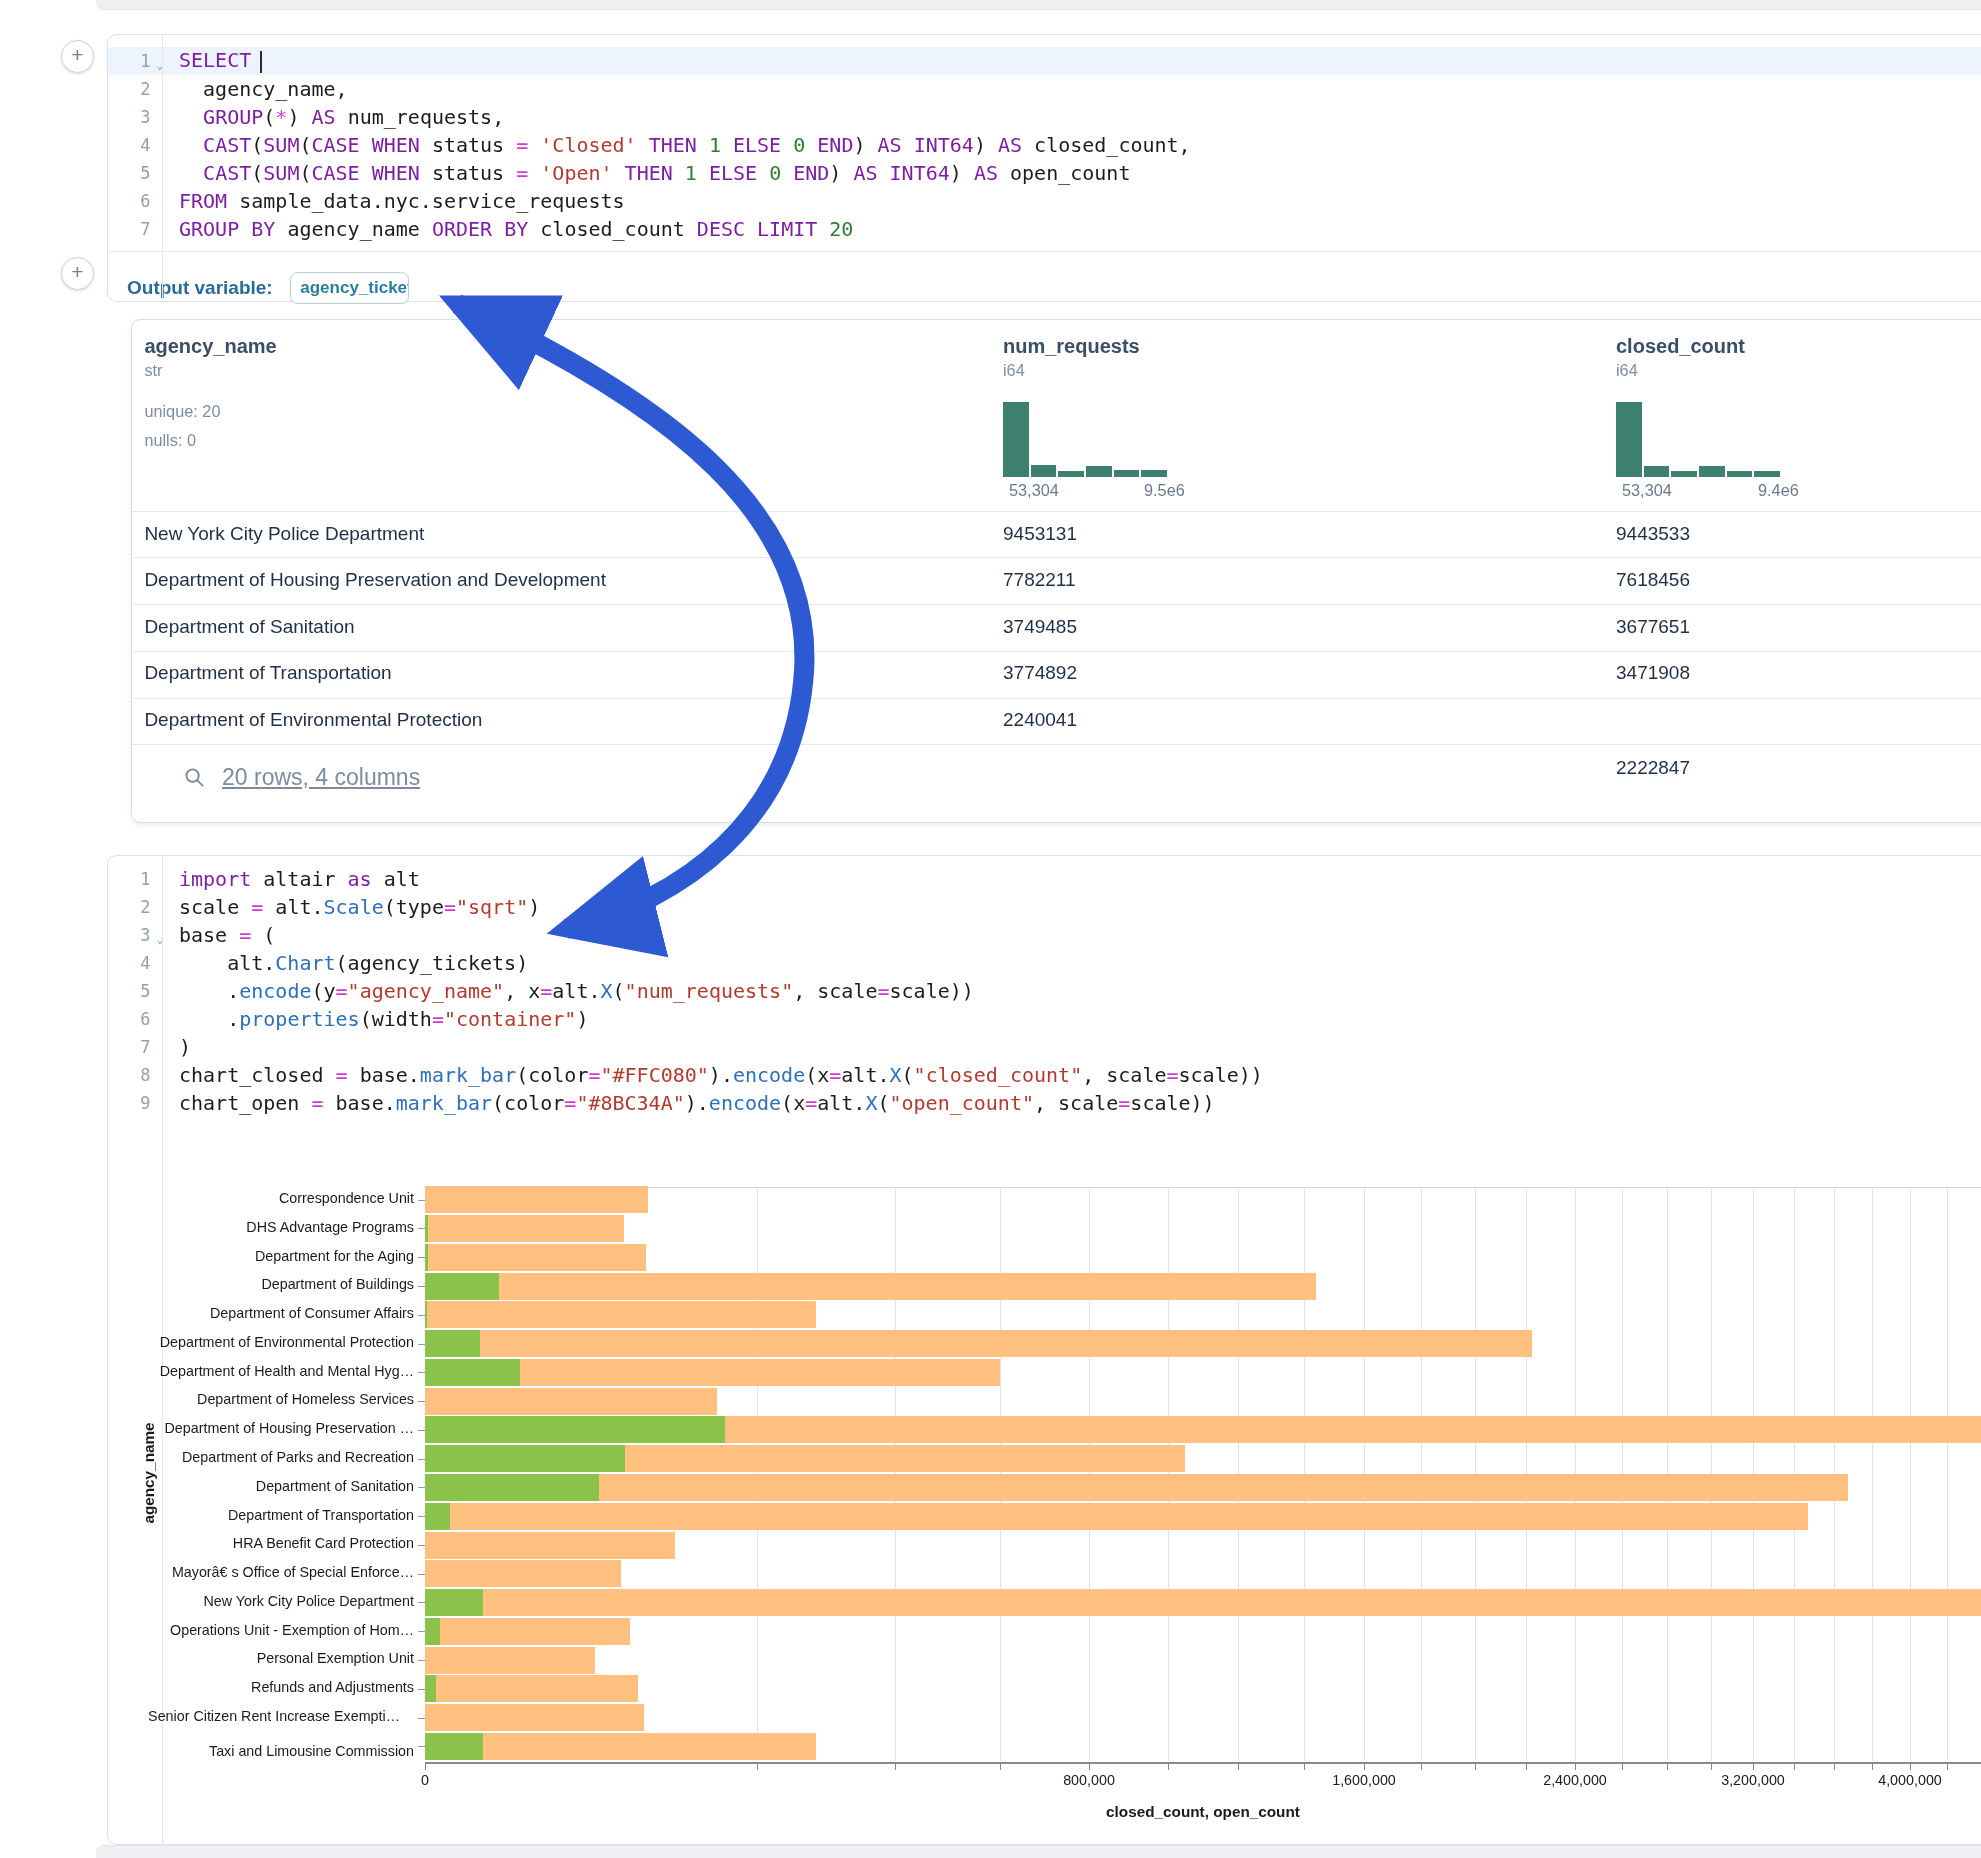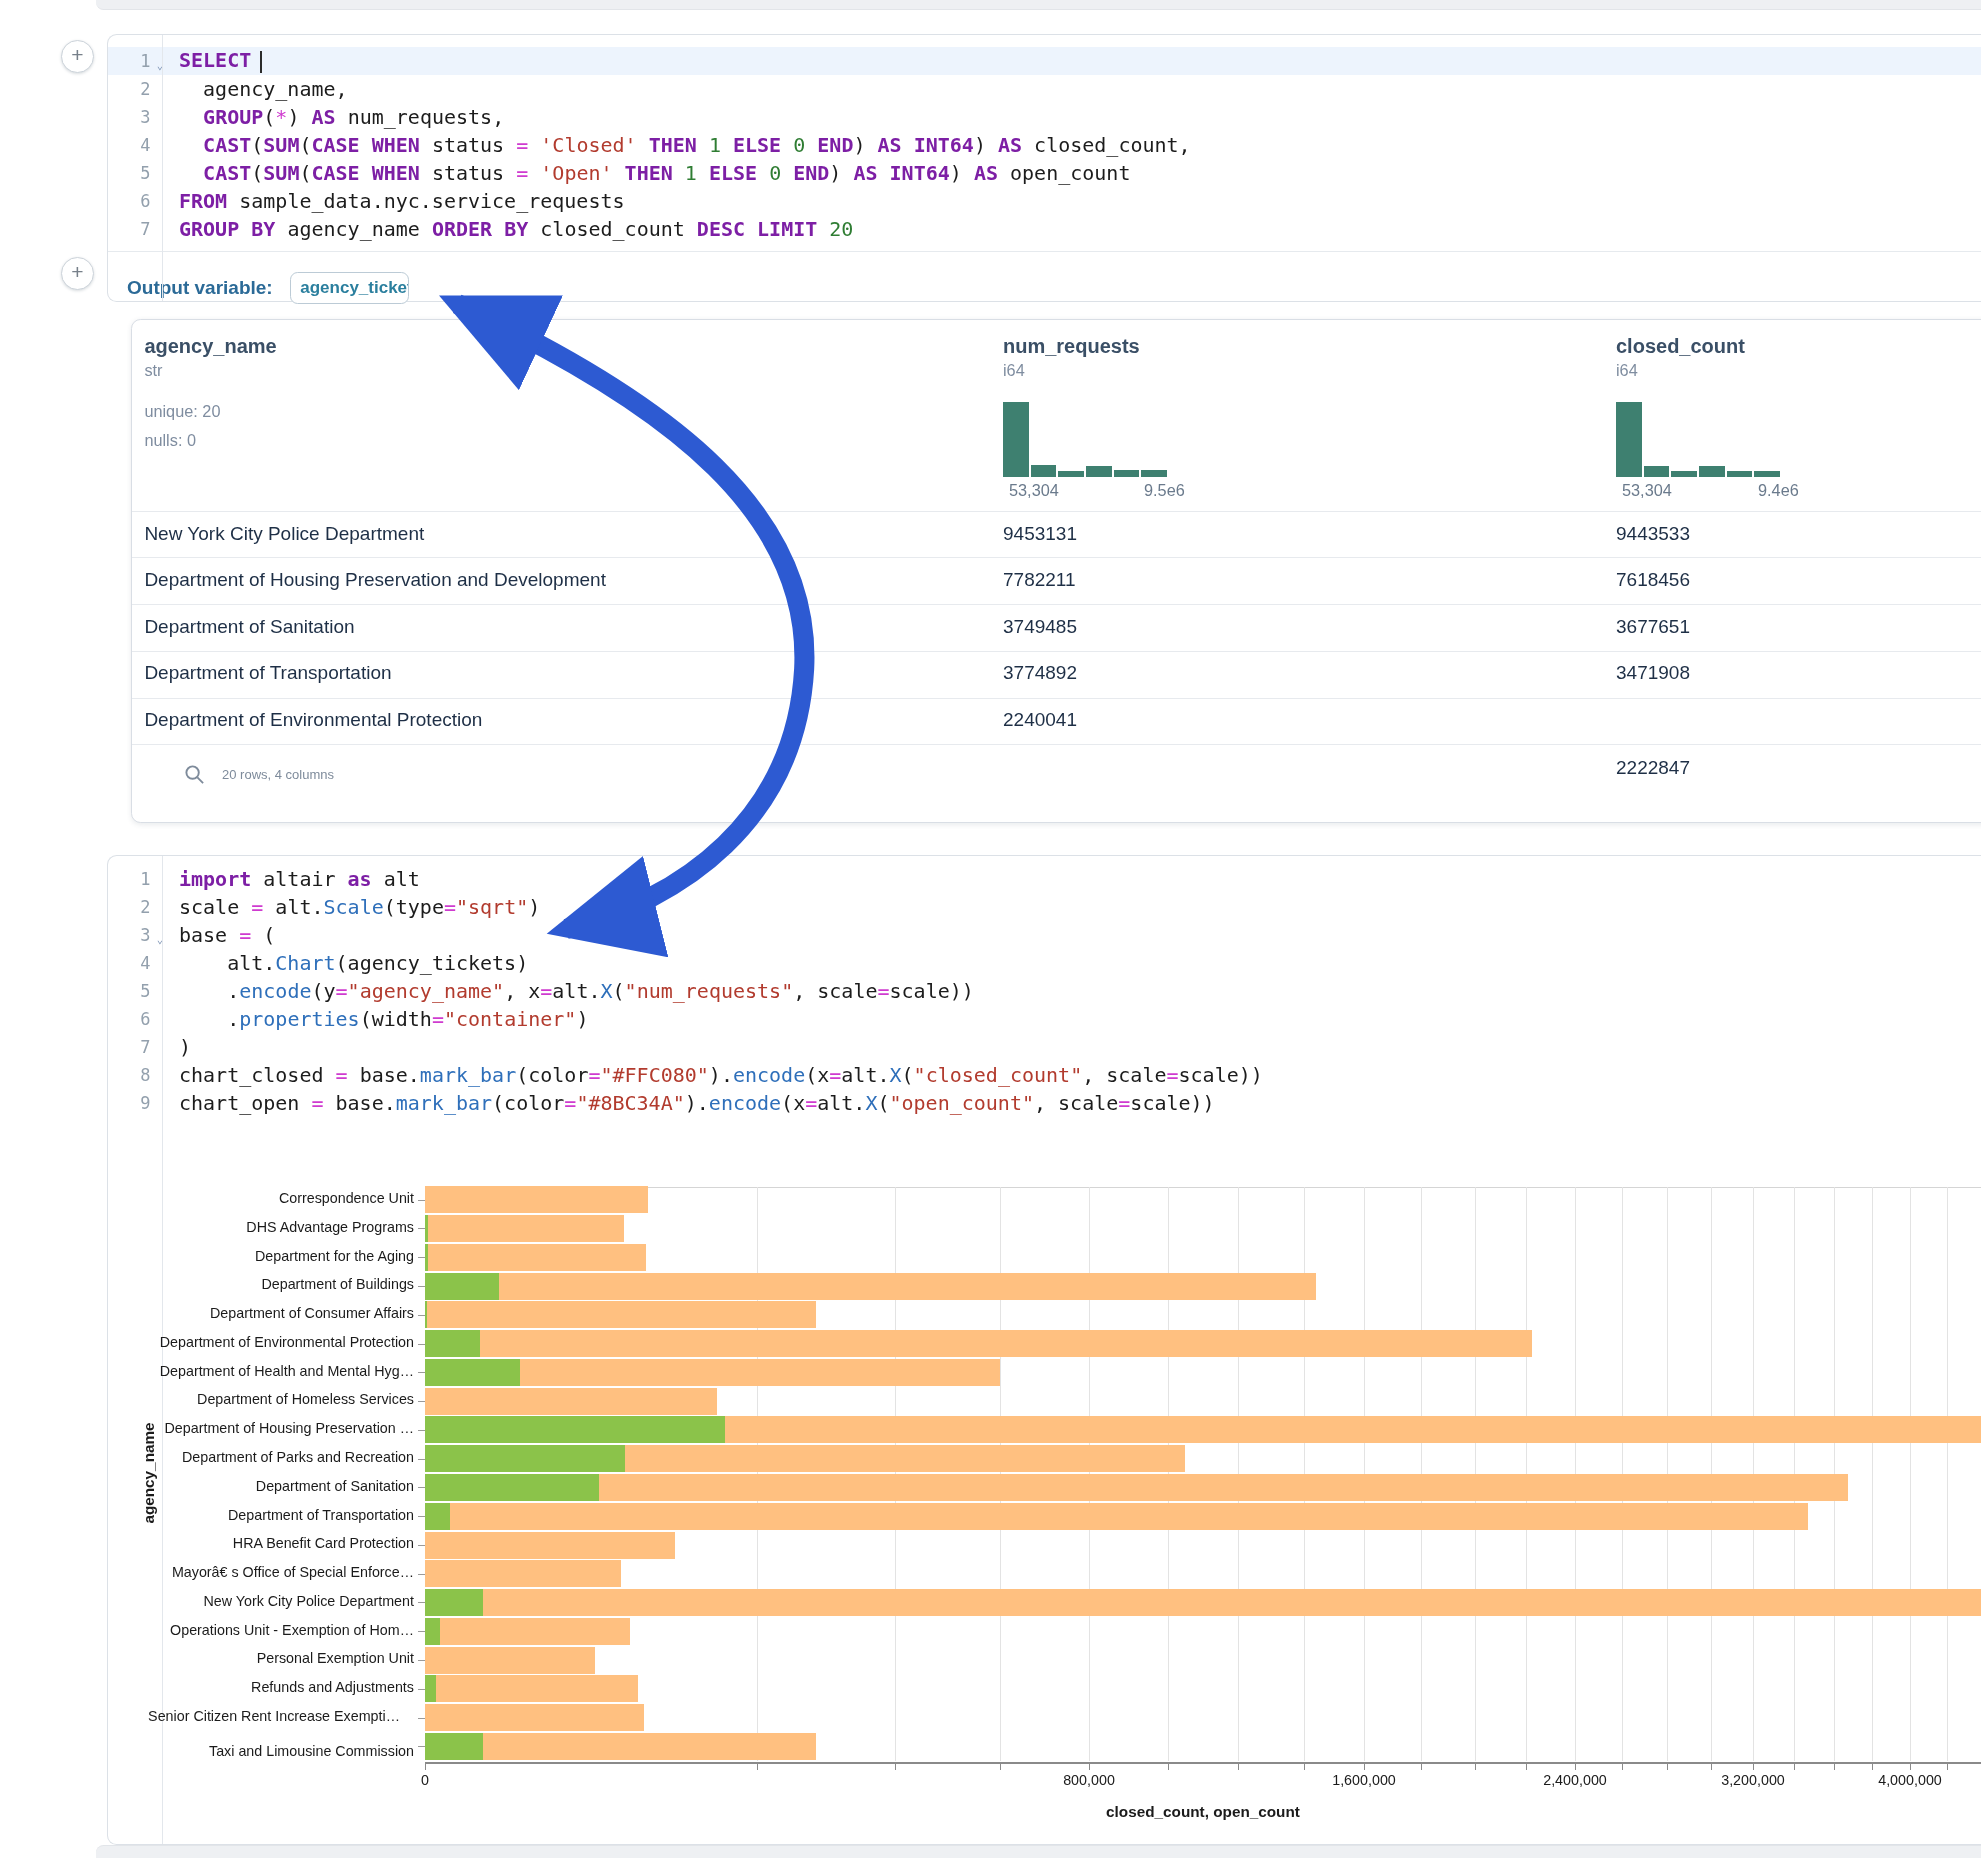--- a/index.html
+++ b/index.html
@@ -22,21 +22,21 @@
 
   
   .code-area{position:absolute;left:0;right:0;}
   .cl{display:flex;height:28px;align-items:center;white-space:pre;}
   .cl .ln{width:54px;flex:0 0 54px;text-align:right;padding-right:11.5px;box-sizing:border-box;
           color:#93a0ad;font-family:"DejaVu Sans Mono",monospace;font-size:17px;position:relative;}
   .gutter-sep{position:absolute;top:0;bottom:0;left:54px;width:1px;background:#e3e7ec;}
   .cl .src{padding-left:17px;font-family:"DejaVu Sans Mono",monospace;font-size:20px;color:#1c1c1c;}
   .cl.active{background:#edf4fd;}
   .chev{position:absolute;right:-1px;top:8.6px;font-size:10.5px;color:#7b92b3;}
-  .tok-k{color:#7d1fa5;font-weight:bold;}
+  .tok-k{color:#7d1fa5;font-weight:normal;}
   .tok-f{color:#2e6fba;}
   .tok-s{color:#b23b2e;}
   .tok-n{color:#2f7d33;}
   .tok-o{color:#cf3acf;}
   .tok-p{color:#1c1c1c;}
   .caret{display:inline-block;width:1.9px;height:22px;background:#2b2b2b;vertical-align:middle;margin-left:8.6px;}
 
   
   .cell-divider{position:absolute;left:0;right:0;top:216px;height:1px;background:#e6eaee;}
   .outvar-row{position:absolute;left:19px;top:229px;height:48px;display:flex;align-items:center;}
@@ -50,21 +50,21 @@
       border-radius:9.6px;box-shadow:0 1.9px 5.7px rgba(50,70,90,.10);}
   .col-name{position:absolute;top:15.3px;font-size:20px;font-weight:bold;color:#3a4f66;}
   .col-type{position:absolute;top:41px;font-size:16.3px;color:#7f8da0;}
   .col-meta{position:absolute;font-size:16.3px;color:#7f8da0;}
   .hist{position:absolute;top:82px;width:164px;height:75px;display:flex;align-items:flex-end;gap:1.9px;}
   .hist .hb{width:26px;background:#3e8070;}
   .hist-min{position:absolute;top:161px;font-size:16.3px;color:#6a7a8c;}
   .hist-max{position:absolute;top:161px;font-size:16.3px;color:#6a7a8c;}
   .t-sep{position:absolute;left:0;right:0;height:1px;background:#e7eaee;}
   .t-rowtext{position:absolute;font-size:19px;color:#1e2f46;white-space:nowrap;}
-  .t-footer{position:absolute;left:52px;top:444px;display:flex;align-items:center;color:#7e8b9b;font-size:13px;}
+  .t-footer{position:absolute;left:52px;top:444px;display:flex;align-items:center;color:#7e8b9b;font-size:23px;text-decoration:underline;}
   .t-footer svg{margin-right:17px;}
 
   
   .ylab{position:absolute;width:283px;text-align:right;font-size:14.3px;color:#1b1b1b;white-space:nowrap;overflow:hidden;}
   .ytick{position:absolute;width:6.7px;height:1px;background:#9a9a9a;}
   .gridline{position:absolute;width:1px;background:#e3e3e3;}
   .bar{position:absolute;height:27px;}
   .axis-line{position:absolute;height:1.9px;background:#8a8a8a;}
   .xtick{position:absolute;width:1px;height:5.7px;background:#8a8a8a;}
   .xlab{position:absolute;font-size:14.3px;color:#1b1b1b;transform:translateX(-50%);}

